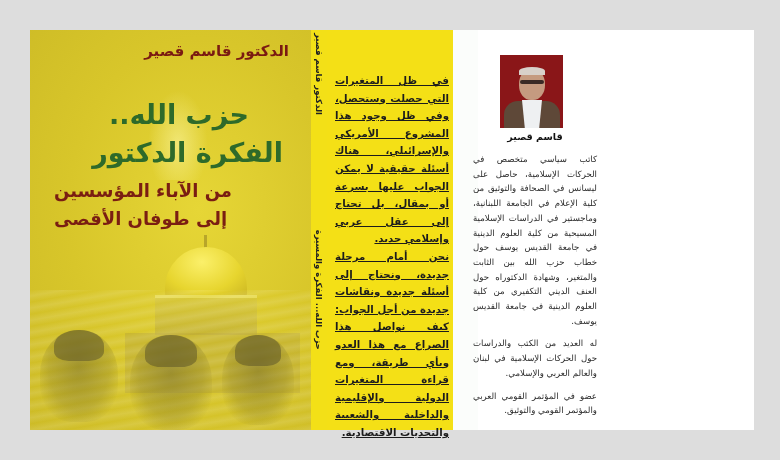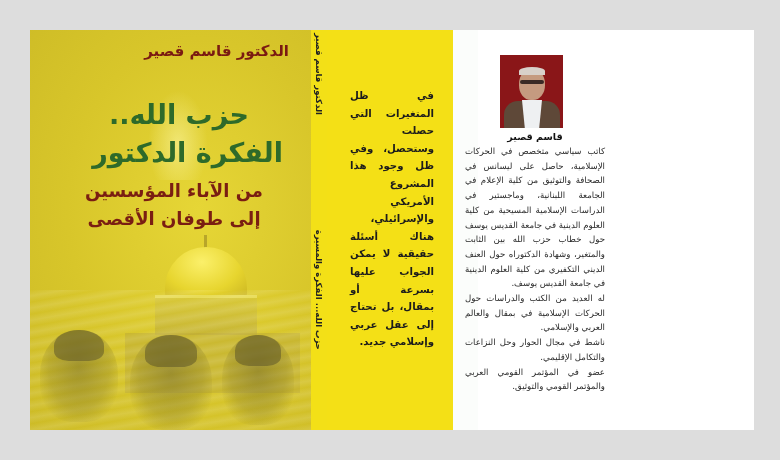--- a/index.html
+++ b/index.html
@@ -21,21 +21,21 @@
       position: absolute; left: 118px; top: 60px; width: 60px; height: 90px;
       background: radial-gradient(ellipse at 50% 60%, rgba(255,250,170,0.55) 0%, rgba(255,250,170,0) 70%);
     }
     .front .title1, .front .title2 {
       position: absolute; right: 28px; direction: rtl;
       color: #2e6a2a; font-weight: bold; font-size: 27px; line-height: 30px;
     }
     .front .title1 { top: 70px; right: 62px; }
     .front .title2 { top: 108px; }
     .front .sub1, .front .sub2 {
-      position: absolute; text-align: center; direction: rtl; width: 240px; left: 24px;
+      position: absolute; text-align: left; direction: rtl; width: 240px; left: 24px;
       color: #7a1e12; font-weight: bold; font-size: 18px; line-height: 22px;
     }
     .front .sub1 { top: 150px; }
     .front .sub2 { top: 178px; }
 
     .dome-wrap { position: absolute; left: 95px; top: 205px; width: 190px; height: 200px; }
     .dome {
       position: absolute; left: 40px; top: 12px; width: 82px; height: 50px;
       border-radius: 41px 41px 4px 4px;
       background: radial-gradient(ellipse at 45% 30%, #fbf06a 0%, #e7d52e 60%, #cbb622 100%);
@@ -81,21 +81,21 @@
 
     
     .back-yellow {
       position: absolute; left: 297px; top: 0; width: 126px; height: 400px; background: #f4e016;
     }
     .blurb {
       position: absolute; left: 8px; right: 4px; top: 42px; direction: rtl; text-align: justify;
       font-size: 10.2px; line-height: 17.6px; font-weight: bold; color: #1c1c1c;
       text-align-last: right;
     }
-    .blurb p { margin: 15px; }
+    .blurb p { margin: 0; text-decoration: underline; }
 
     
     .flap {
       position: absolute; left: 423px; top: 0; width: 301px; height: 400px; background: #ffffff;
     }
     .flap .edge { position: absolute; left: 0; top: 0; width: 25px; height: 400px; background: #fbfdfb; }
     .photo {
       position: absolute; left: 47px; top: 25px; width: 63px; height: 73px; overflow: hidden;
       background: #8a1618;
     }
@@ -112,21 +112,21 @@
     .photo .shirt {
       position: absolute; left: 22px; top: 45px; width: 20px; height: 30px; background: #eef0f2;
       clip-path: polygon(0 0, 100% 0, 85% 100%, 15% 100%);
     }
     .bio {
       position: absolute; left: 12px; width: 140px; top: 100px; direction: rtl;
       font-family: "DejaVu Serif", serif; color: #2a2a2a; font-size: 8.6px; line-height: 14.7px;
       text-align: justify; text-align-last: right;
     }
     .bio .name { text-align: left; text-align-last: center; font-weight: bold; font-family: "DejaVu Sans", sans-serif; font-size: 9.5px; color: #111; margin-bottom: 0px; line-height: 14px; }
-    .bio p { margin: 0; }
+    .bio p { margin: 8px; }
   </style>
 </head>
 <body>
 
 <div class="book">
 
   <div class="front">
     <div class="author">الدكتور قاسم قصير</div>
     <div class="glow"></div>
     <div class="title1">حزب الله..</div>
@@ -156,34 +156,34 @@
   <div class="spine">
     <div class="spine-text">
       <span class="spine-author">الدكتور قاسم قصير</span>
       <span class="spine-title">حزب الله... الفكرة والمسيرة</span>
     </div>
   </div>
 
   <div class="back-yellow">
     <div class="blurb">
       <p>في ظل المتغيرات التي حصلت وستحصل، وفي ظل وجود هذا المشروع الأمريكي والإسرائيلي، هناك أسئلة حقيقية لا يمكن الجواب عليها بسرعة أو بمقال، بل تحتاج إلى عقل عربي وإسلامي جديد.</p>
+      <p>نحن أمام مرحلة جديدة، ونحتاج إلى أسئلة جديدة ونقاشات جديدة من أجل الجواب: كيف نواصل هذا الصراع مع هذا العدو وبأي طريقة، ومع قراءة المتغيرات الدولية والإقليمية والداخلية والشعبية والتحديات الاقتصادية.</p>
     </div>
   </div>
 
   <div class="flap">
     <div class="edge"></div>
     <div class="photo">
       <div class="jacket"></div>
       <div class="shirt"></div>
       <div class="head"></div>
       <div class="hair"></div>
       <div class="glasses"></div>
     </div>
     <div class="bio">
       <div class="name">قاسم قصير</div>
       <p>كاتب سياسي متخصص في الحركات الإسلامية، حاصل على ليسانس في الصحافة والتوثيق من كلية الإعلام في الجامعة اللبنانية، وماجستير في الدراسات الإسلامية المسيحية من كلية العلوم الدينية في جامعة القديس يوسف حول خطاب حزب الله بين الثابت والمتغير، وشهادة الدكتوراه حول العنف الديني التكفيري من كلية العلوم الدينية في جامعة القديس يوسف.</p>
-      <p>له العديد من الكتب والدراسات حول الحركات الإسلامية في بمقال والعالم العربي والإسلامي.</p>
-      <p>ناشط في مجال الحوار وحل النزاعات والتكامل الإقليمي.</p>
+      <p>له العديد من الكتب والدراسات حول الحركات الإسلامية في لبنان والعالم العربي والإسلامي.</p>
       <p>عضو في المؤتمر القومي العربي والمؤتمر القومي والتوثيق.</p>
     </div>
   </div>
 
 </div>
 
 </body></html>

